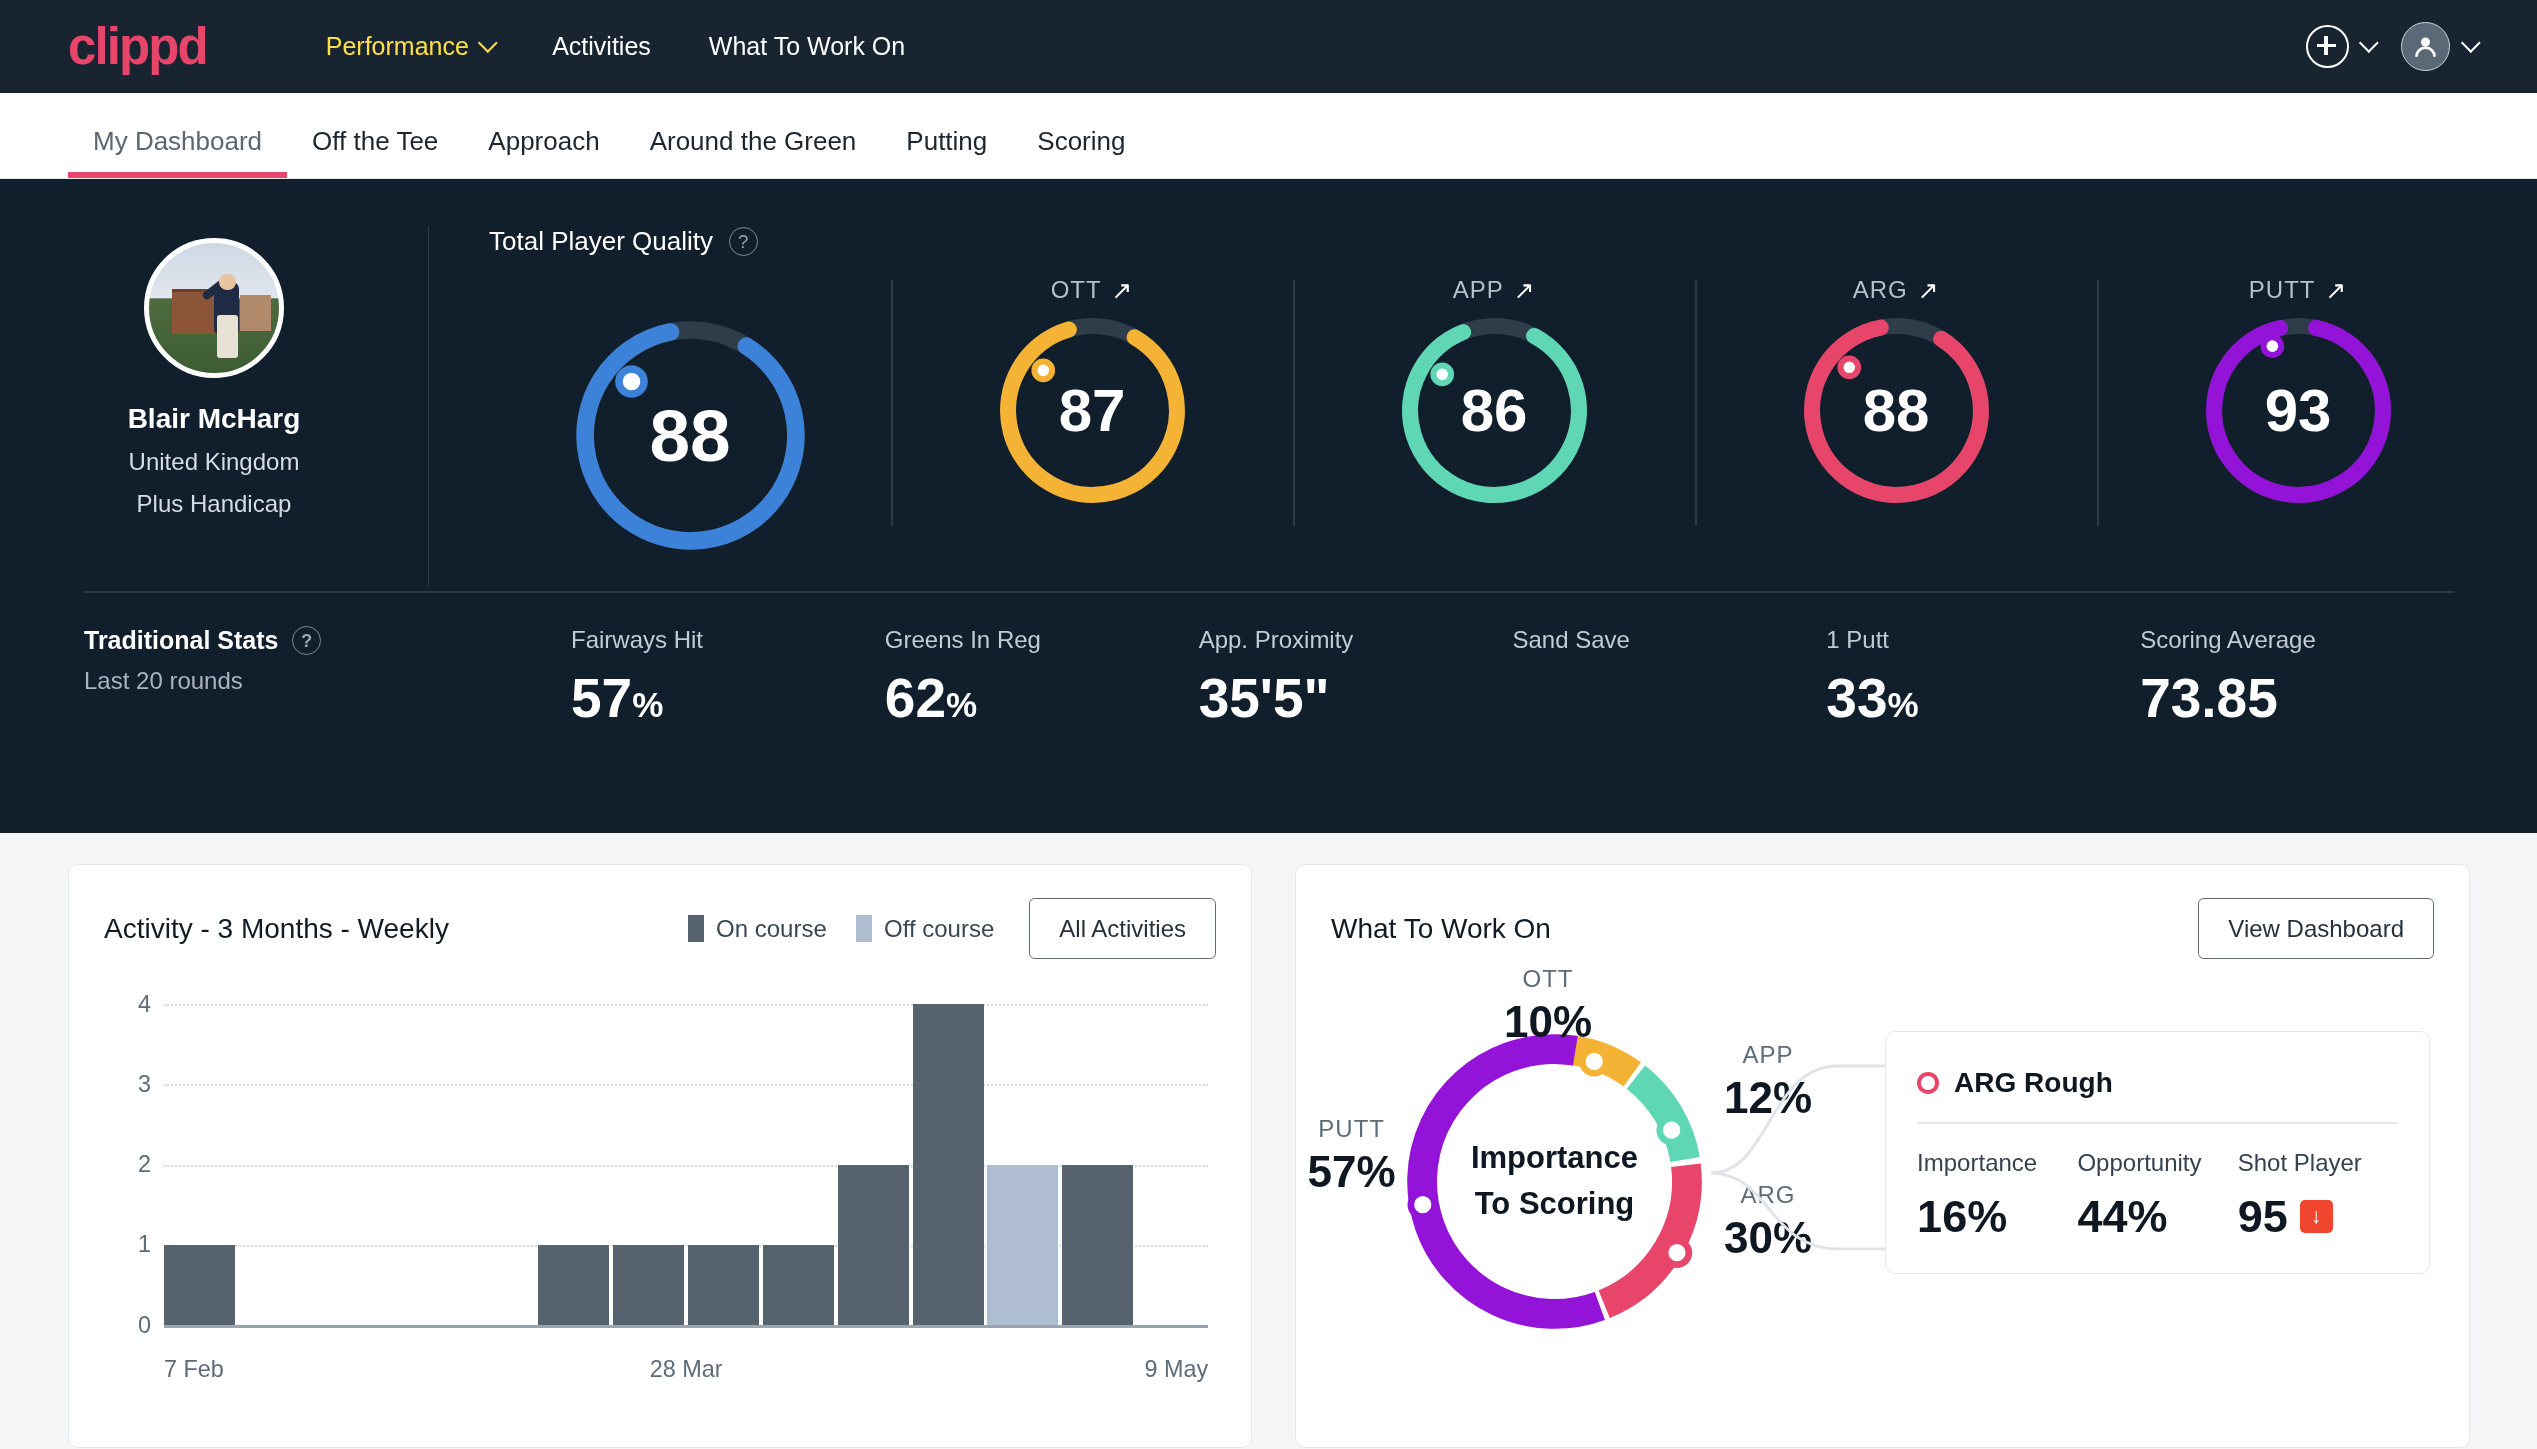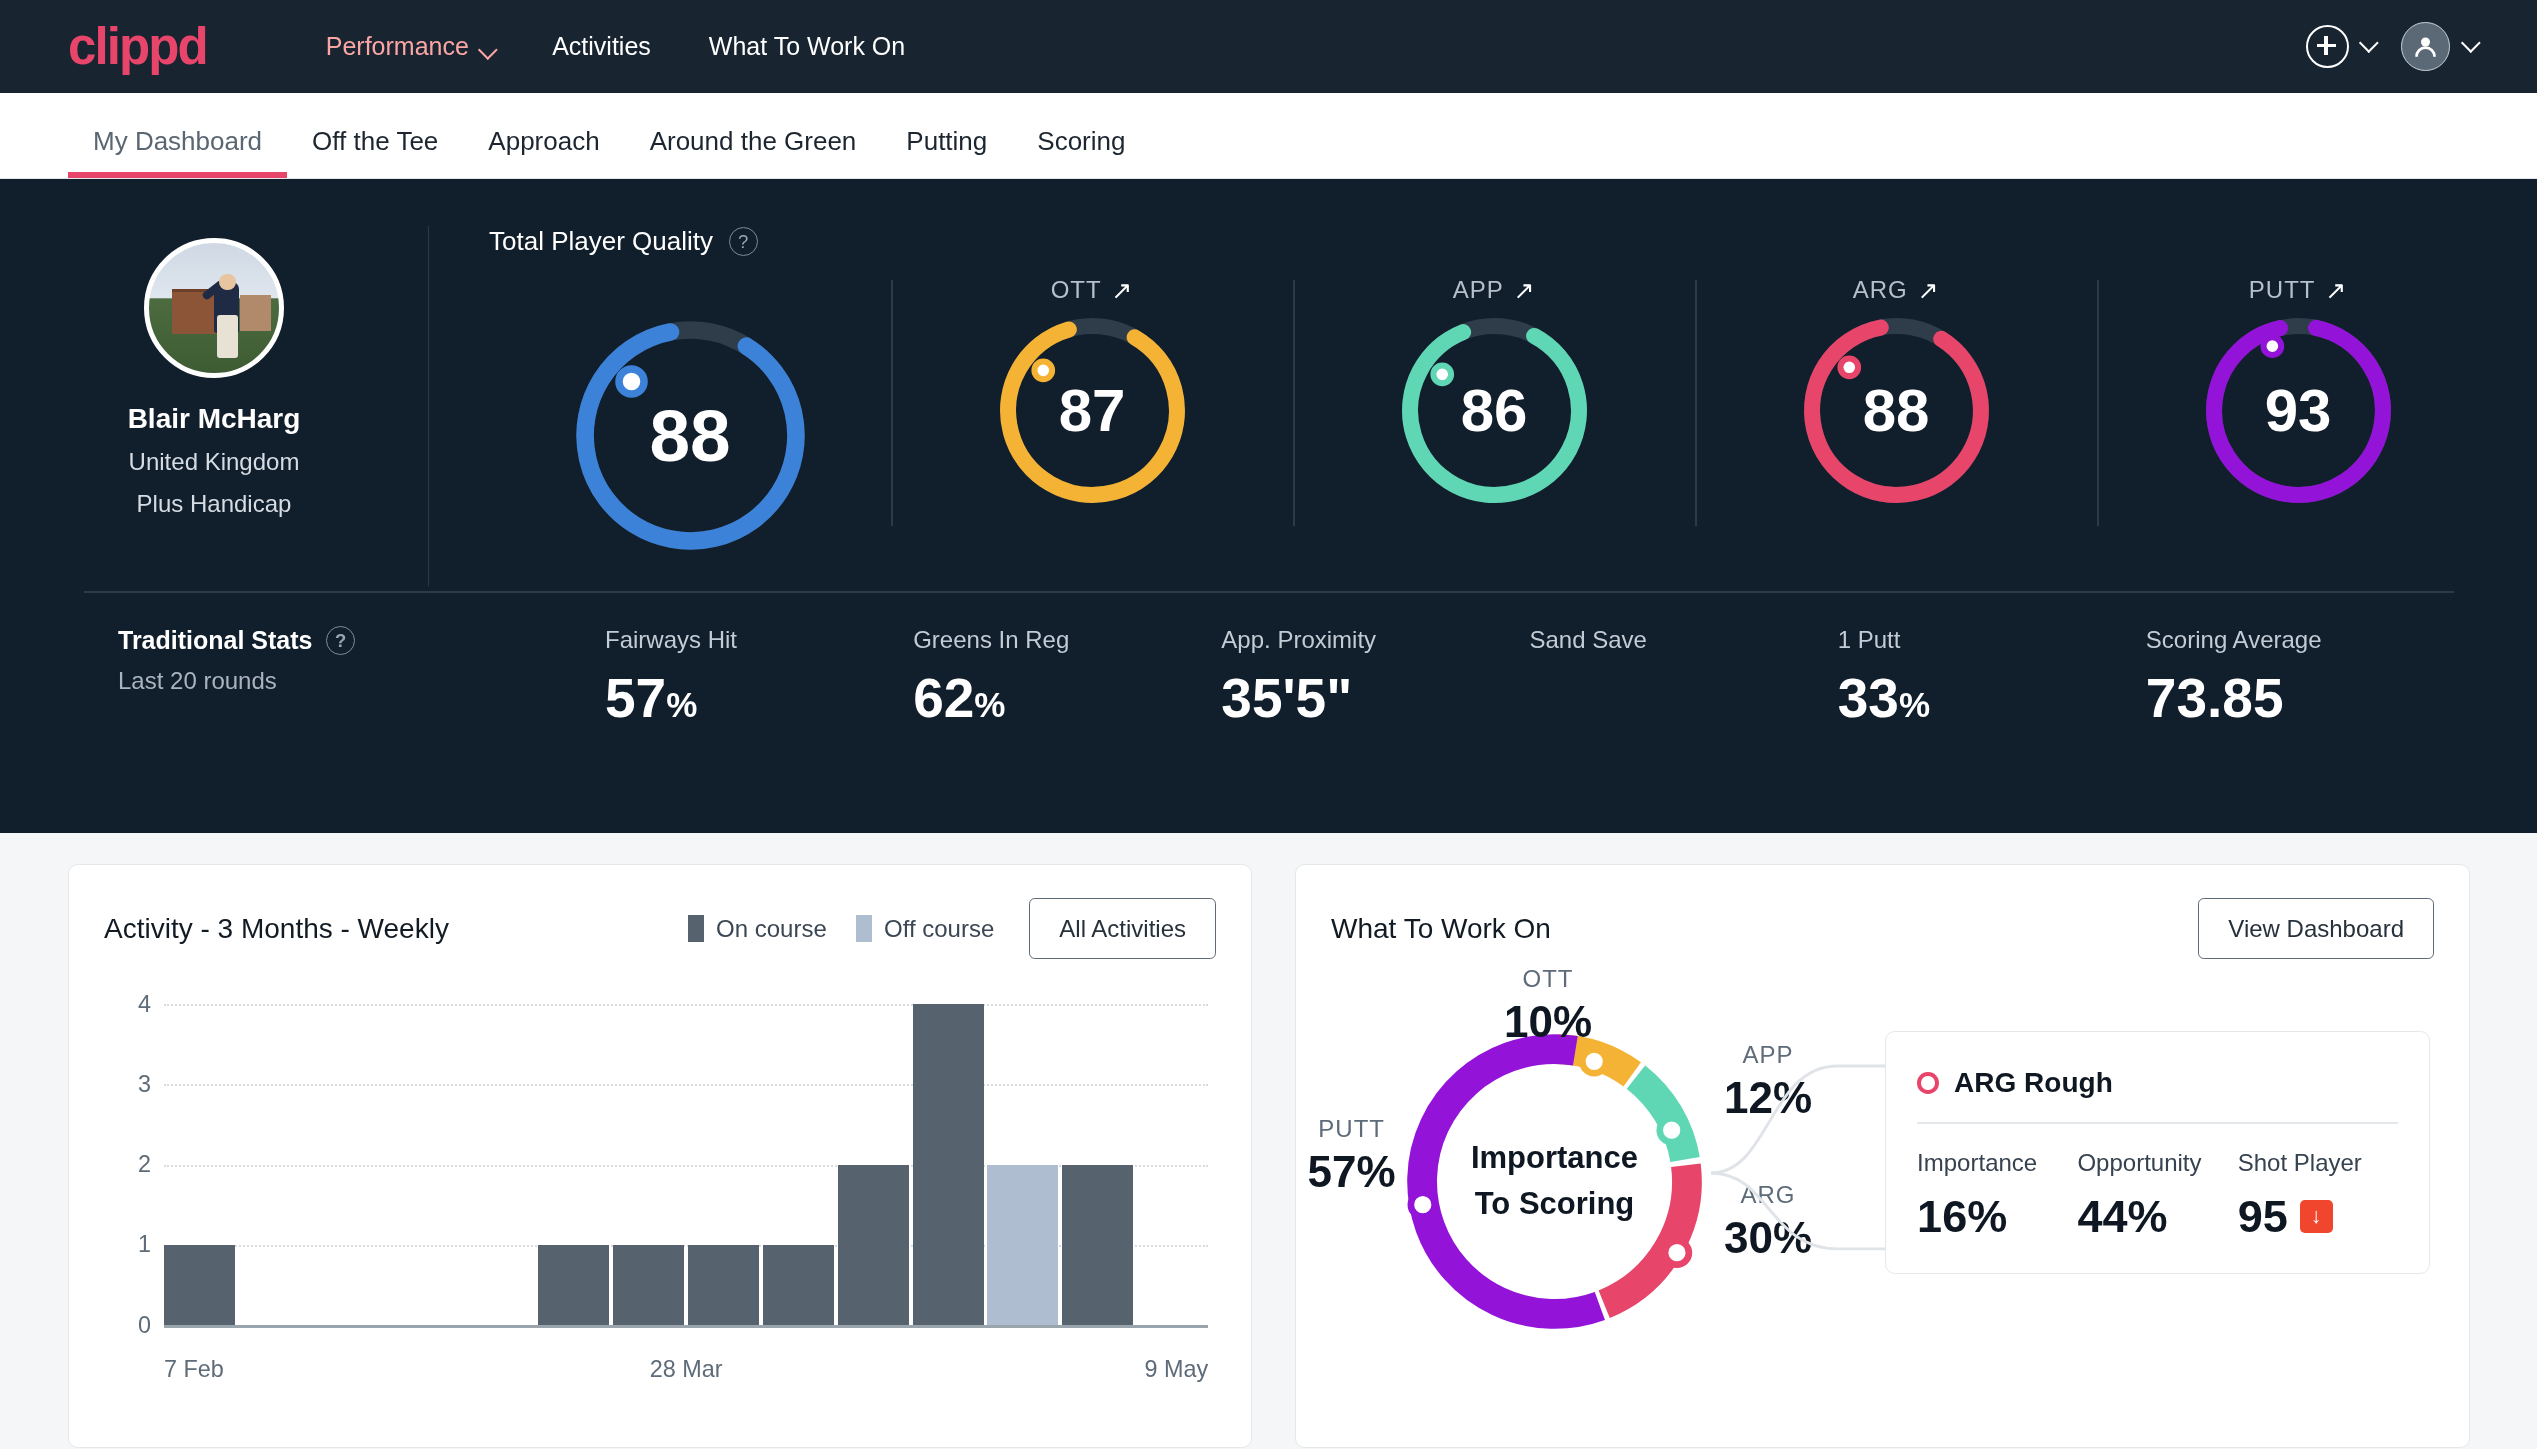--- a/index.html
+++ b/index.html
@@ -21,21 +21,21 @@
     color:#e8456b; font-size:51px; font-weight:bold;
     letter-spacing:-1.9px; margin-left:29px; margin-right:90px;
     line-height:1;
   }
   .nav-links{ display:flex; align-items:center; gap:0; }
   .nav-link{
     color:#ffffff; font-size:25px; padding:0 29px;
     display:flex; align-items:center; gap:11.7px; cursor:pointer;
     white-space:nowrap;
   }
-  .nav-link.muted{ color:#fca5a5;align-items:flex-end; }
+  .nav-link.muted{ color:#fde047; }
   .chev{ display:inline-block; width:13.6px; height:13.6px;
     border-right:2.9px solid currentColor; border-bottom:2.9px solid currentColor;
     transform:rotate(45deg) translate(-2.9px,-2.9px);
   }
   .nav-right{
     position:absolute; right:43px; top:0; height:93px;
     display:flex; align-items:center; gap:7.8px;
   }
   .icon-circle{
     width:43px; height:43px; border-radius:50%;
@@ -144,21 +144,21 @@
   }
   .ring.big .val{ font-size:73px; }
   .ring.sm .val{ font-size:60px; }
   .spacer40{ height:39px; }
 
   .divider{
     height:1.9px; background:#2c3a48; margin:5.8px 84px 0 84px;
   }
 
   
-  .trad{ display:flex; align-items:flex-start; padding:33px 84px 0 118px; }
+  .trad{ display:flex; align-items:flex-start; padding:33px 84px 0 84px; }
   .trad-left{ width:487px; flex:0 0 487px; }
   .trad-title{
     color:#ffffff; font-size:25px; font-weight:bold;
     display:flex; align-items:center; gap:13.6px;
   }
   .trad-sub{ color:#aab4be; font-size:24px; margin-top:11.7px; }
   .stat{ flex:1; }
   .stat-l{ color:#c3ccd5; font-size:24px; }
   .stat-v{
     color:#ffffff; font-size:55px; font-weight:bold; margin-top:11.7px;

